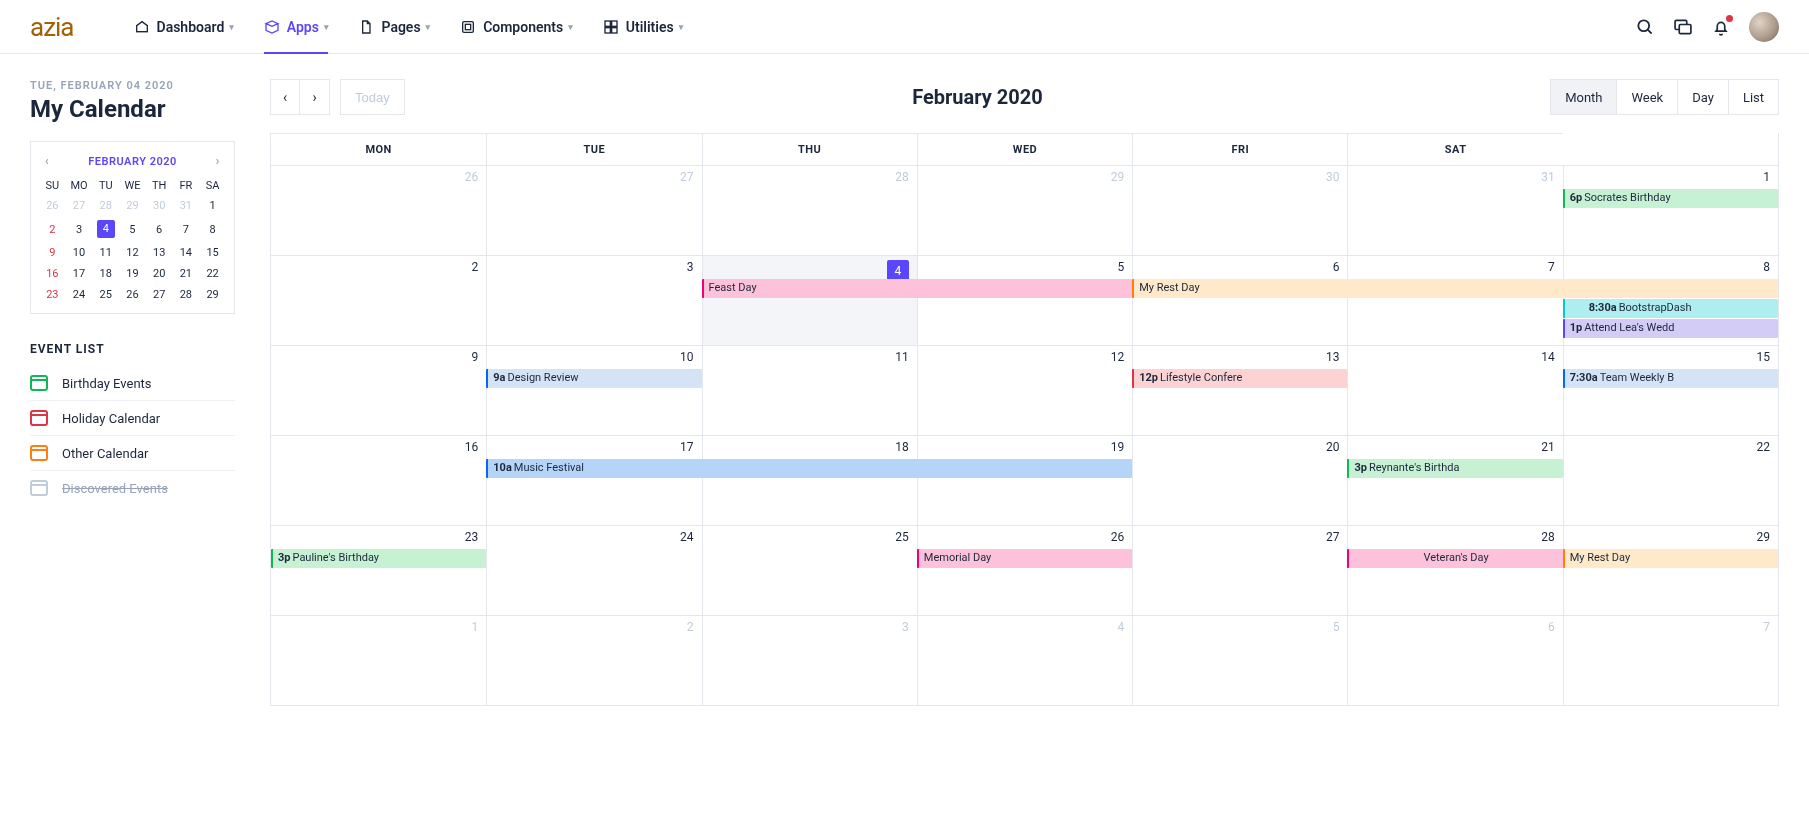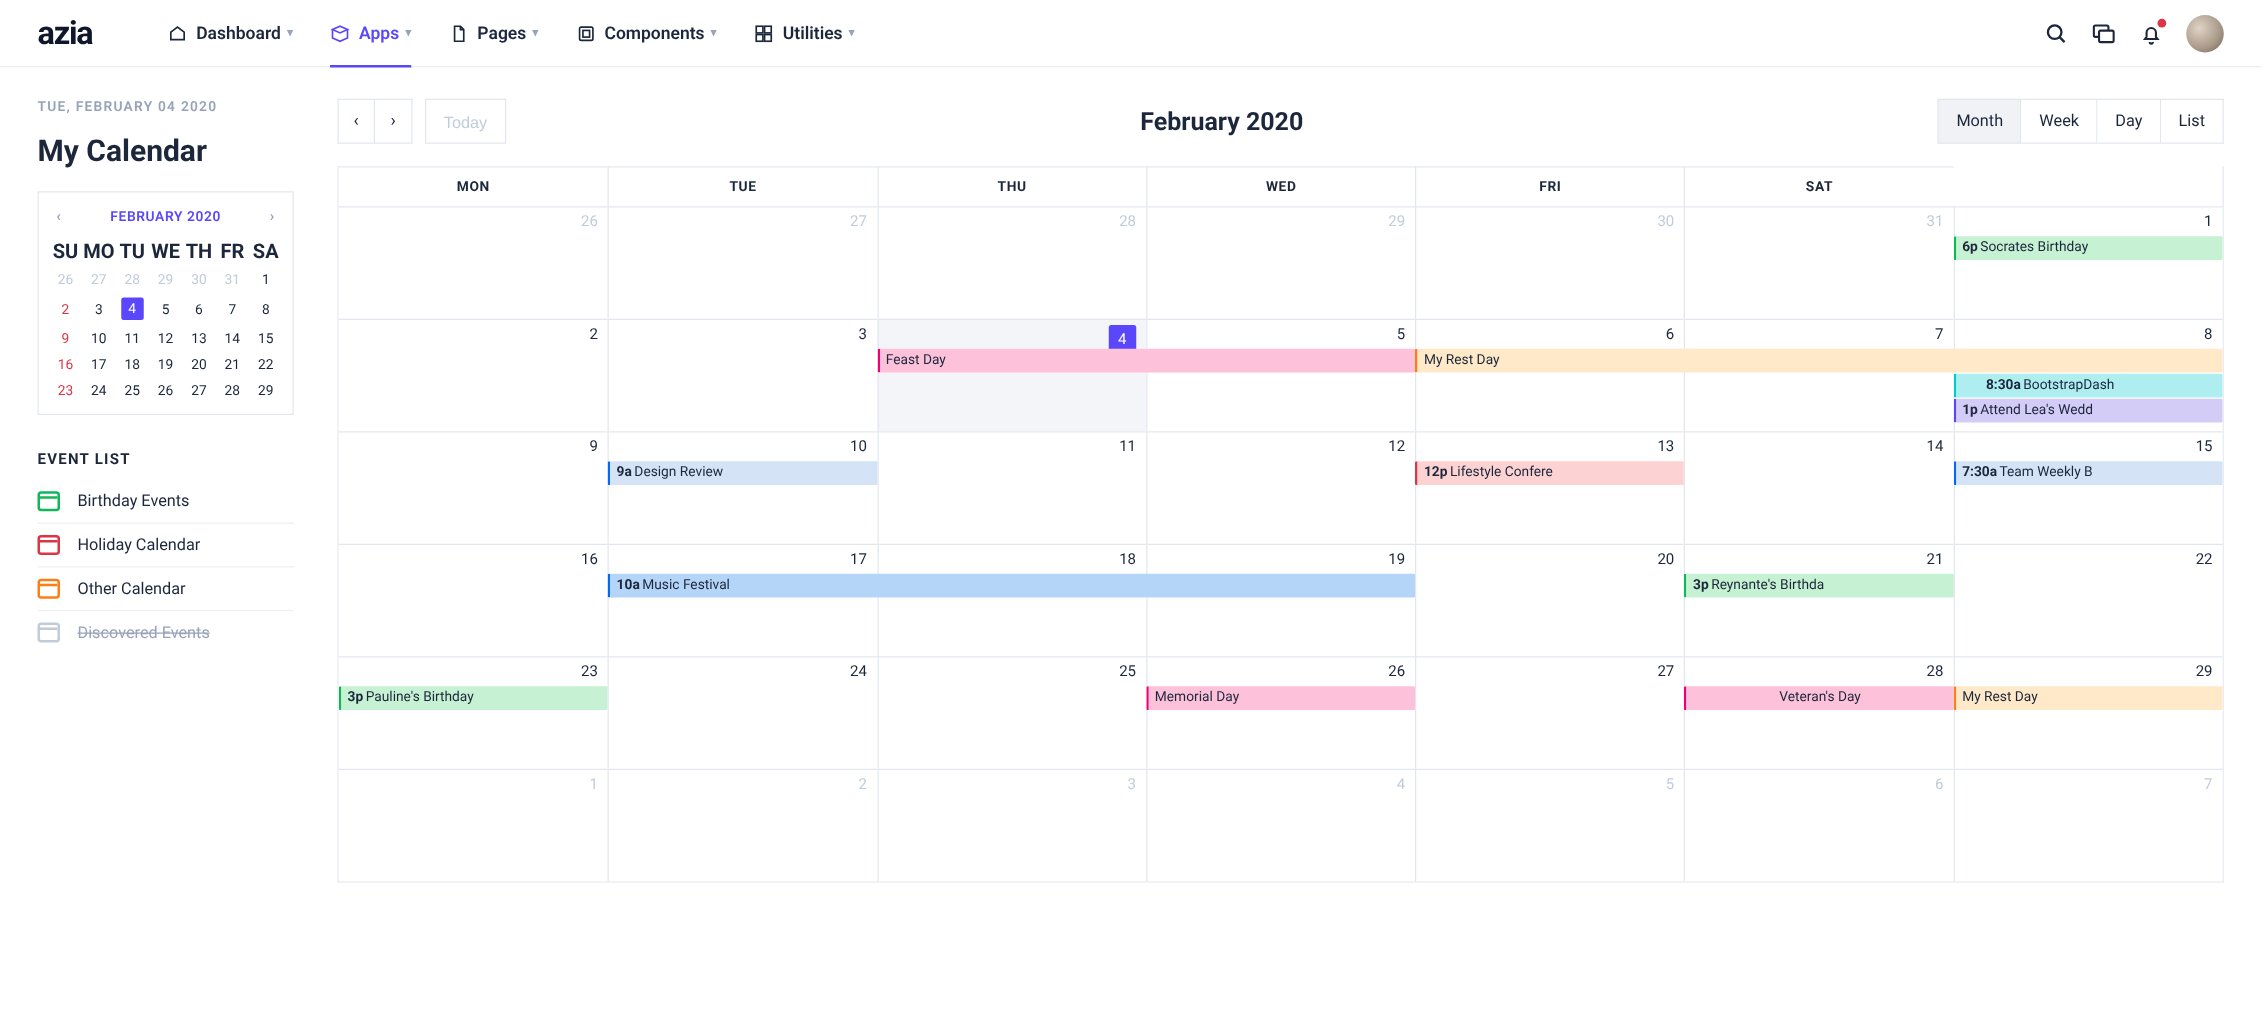--- a/index.html
+++ b/index.html
@@ -1,40 +1,40 @@
 <!DOCTYPE html>
 <html><head>
 <meta charset="utf-8">
 <style>
   * { box-sizing: border-box; }
   body { margin:0; font-family: -apple-system, "Segoe UI", Roboto, "Helvetica Neue", Arial, sans-serif; color:#1c273c; background:#fafafa; }
   
   .topbar { height:54px; background:#fff; border-bottom:1px solid #e3e7ed; display:flex; align-items:center; padding:0 30px; }
-  .logo { font-size:26px; font-weight:700; color:#0f172a; letter-spacing:-1px; margin-right:60px;}
+  .logo { font-size:26px; font-weight:400; color:#a16207; letter-spacing:-1px; margin-right:60px;}
   .mainnav { display:flex; gap:30px; height:100%; align-items:center; }
   .mainnav-item { display:flex; align-items:center; gap:7px; font-size:14px; font-weight:600; color:#1c273c; cursor:pointer; height:100%; position:relative;}
   .mainnav-item.active { color:#5b47fb; }
   .mainnav-item.active::after { content:""; position:absolute; bottom:-1px; left:0; right:0; height:2px; background:#5b47fb;}
   .mainnav-item .nav-icon { width:16px; height:16px; display:flex; align-items:center; justify-content:center;}
   .mainnav-item .caret { font-size:9px; color:#97a3b9; margin-left:-2px;}
   .topbar-right { margin-left:auto; display:flex; align-items:center; gap:18px; }
   .topbar-icon { width:20px; height:20px; color:#1c273c; position:relative; cursor:pointer;}
   .dot { position:absolute; top:-2px; right:-2px; width:7px; height:7px; background:#dc3545; border-radius:50%; }
   .avatar { width:30px; height:30px; border-radius:50%; background: radial-gradient(circle at 35% 35%, #e0d4c6 0%, #a89888 60%, #6b5d50 100%); cursor:pointer;}
   
   .page { display:flex; padding:25px 30px; gap:35px; background:#fff; min-height: calc(100vh - 54px);}
   .sidebar { width:205px; flex:none; }
   .sidebar-date { font-size:11px; letter-spacing:1px; color:#97a3b9; font-weight:600; }
-  .sidebar-title { font-size:24px; font-weight:700; margin:15px 0 18px;}
+  .sidebar-title { font-size:24px; font-weight:700; margin:3px 0 18px;}
   
   .minical { border:1px solid #e3e7ed; padding:10px 8px 8px; font-size:11px;}
   .minical-header { display:flex; align-items:center; justify-content:space-between; color:#5b47fb; font-weight:600; font-size:11px; letter-spacing:.5px; padding:0 2px 6px;}
   .minical-nav { color:#97a3b9; cursor:pointer; font-size:12px; padding:2px 4px;}
   .minical table { width:100%; border-collapse:collapse; table-layout:fixed;}
-  .minical th { font-size:16px; font-weight:700; color:#1c273c; padding:3px 0; }
+  .minical th { font-size:11px; font-weight:400; color:#1c273c; padding:3px 0; }
   .minical td { text-align:center; font-size:11px; padding:4px 0; color:#1c273c; cursor:pointer;}
   .minical td.other { color:#c0ccda; }
   .minical td.sun { color:#dc3545; }
   .minical td.selected span { background:#5b47fb; color:#fff; display:inline-block; width:18px; height:18px; line-height:18px; border-radius:2px; }
   
   .evlist-title { font-size:12px; font-weight:700; letter-spacing:1px; margin:28px 0 10px;}
   .evlist-item { display:flex; align-items:center; gap:14px; font-size:13px; padding:9px 0; border-bottom:1px solid #eef0f4; cursor:pointer;}
   .evlist-item:last-child { border-bottom:none;}
   .evlist-item.struck { color:#97a3b9; text-decoration:line-through;}
   .evlist-icon-cal { width:18px; height:16px; border:2px solid; border-radius:3px; position:relative; flex:none;}

